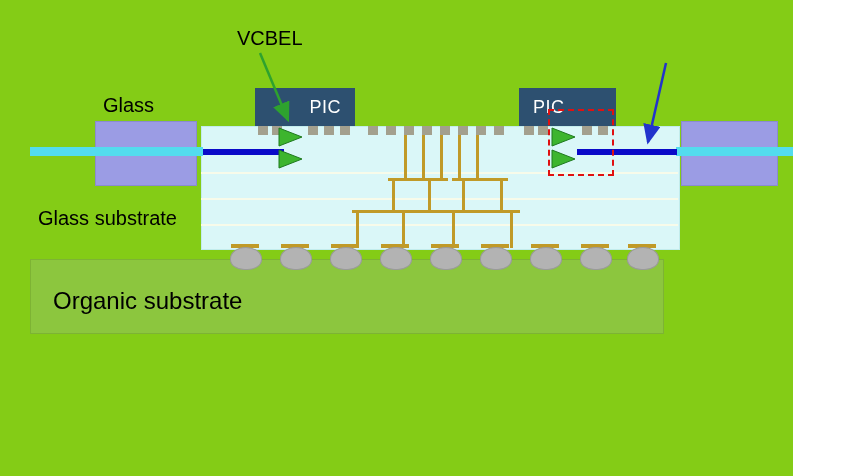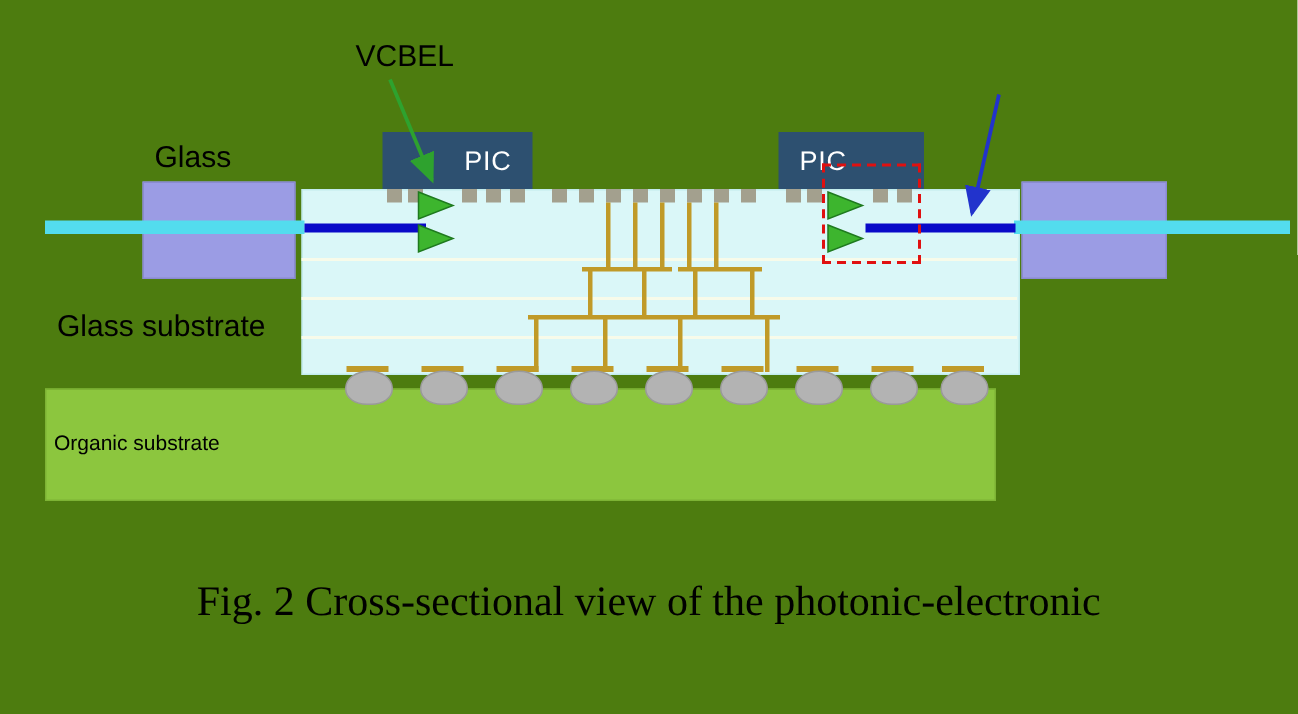--- a/index.html
+++ b/index.html
@@ -1,16 +1,16 @@
 <!DOCTYPE html>
 <html><head>
 <meta charset="utf-8">
 <style>
   html,body{margin:0;padding:0;background:#fff;}
-  .fig{position:relative;width:865px;height:476px;background:#4d7c0f;overflow:hidden;
+  .fig{position:relative;width:793px;height:476px;background:#84cc16;overflow:hidden;
        font-family:"Liberation Sans", sans-serif;color:#000;}
   .label{position:absolute;font-size:20px;line-height:1.1;color:#000;white-space:nowrap;}
   
   .fiber-block{position:absolute;top:121px;height:63px;background:#9b9ce4;border:1px solid #8a8bd0;}
   .fiber-left{left:95px;width:100px;}
   .fiber-right{left:681px;width:95px;}
   
   .core{position:absolute;top:147px;height:9px;background:#53dcee;z-index:3;}
   .core-left{left:30px;width:173px;}
   .core-right{left:676px;width:184px;}
@@ -39,21 +39,21 @@
   
   .hl{position:absolute;left:548px;top:109px;width:62px;height:63px;
       border:2px dashed #e01010;z-index:6;background:transparent;}
   
   .ball{position:absolute;top:247px;width:30px;height:21px;background:#b3b3b3;
         border:1px solid #9a9a9a;border-radius:50% 50% 45% 45%;z-index:4;}
   .pad{position:absolute;top:244px;width:28px;height:4px;background:#c09a28;z-index:4;}
   
   .organic{position:absolute;left:30px;top:259px;width:632px;height:73px;
            background:#8cc63e;border:1px solid #7db334;z-index:1;}
-  .organic-label{position:absolute;left:36px;top:287px;font-size:14px;z-index:2;}
+  .organic-label{position:absolute;left:53px;top:287px;font-size:24px;z-index:2;}
   
   .arrow{position:absolute;z-index:7;}
   
   .caption{position:absolute;left:0;width:865px;text-align:center;
            font-family:"Liberation Serif", serif;font-size:28px;color:#000;}
   .cap1{top:386px;}
   .cap2{top:420px;}
 </style>
 </head>
 <body>
@@ -164,15 +164,14 @@
   <div class="pad" style="left:531px;"></div>
   <div class="ball" style="left:530px;"></div>
   <div class="pad" style="left:581px;"></div>
   <div class="ball" style="left:580px;"></div>
   <div class="pad" style="left:628px;"></div>
   <div class="ball" style="left:627px;"></div>
 
   <div class="organic"></div>
   <div class="organic-label">Organic substrate</div>
 
-  <div class="caption cap1">Fig. 2 Cross-sectional view of the photonic-electronic</div>
 
 </div>
 
 </body></html>

